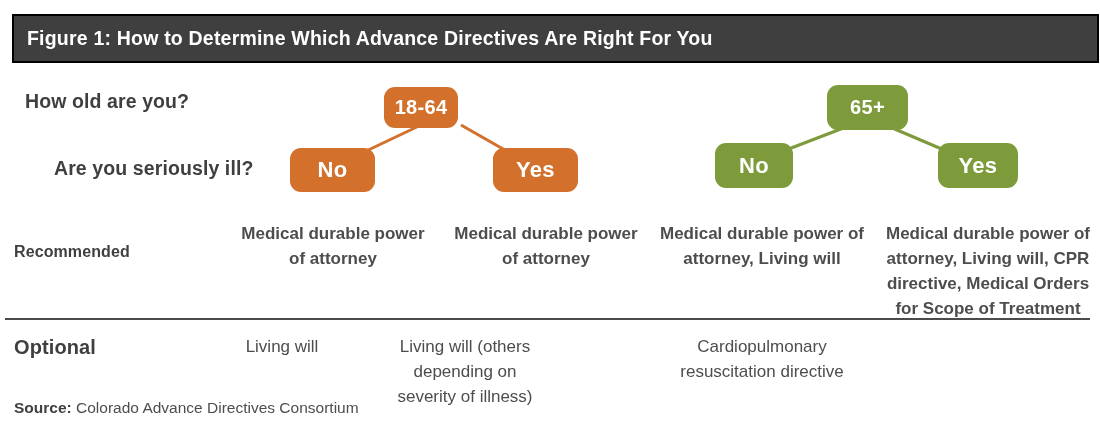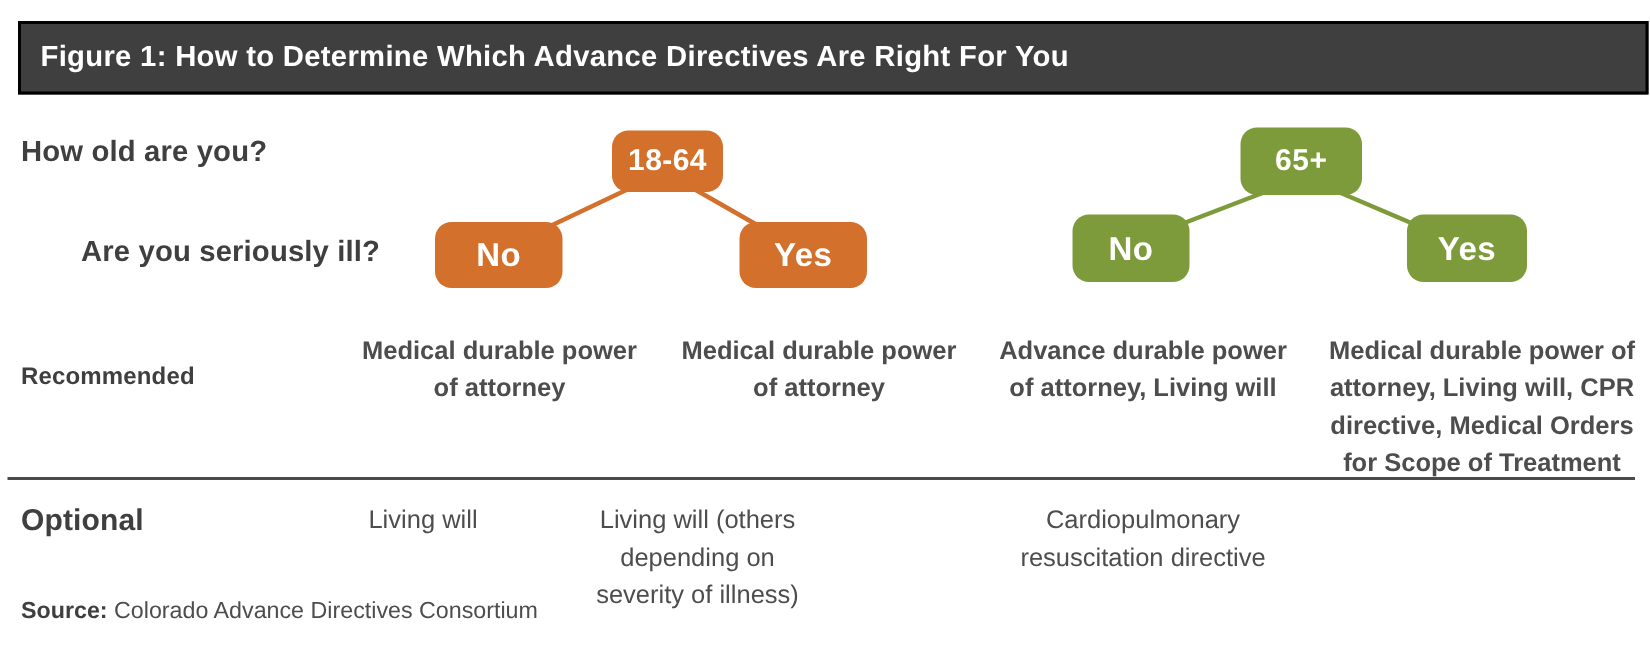--- a/index.html
+++ b/index.html
@@ -28,21 +28,21 @@
   }
   .row-label {
     position: absolute;
     left: 14px;
     color: var(--text_dark, #3f3f3f);
     font-weight: bold;
     font-size: 19.5px;
     letter-spacing: 0.1px;
     white-space: nowrap;
   }
-  .lbl-age { top: 90px; }
+  .lbl-age { top: 90px; margin-left: 11px; }
   .lbl-ill { top: 157px; margin-left: 40px; }
   .lbl-rec { top: 243px; font-size: 16px; }
   .lbl-opt { top: 336px; font-size: 20px; }
 
   .connectors {
     position: absolute;
     left: 0; top: 0;
     width: 1100px; height: 432px;
     pointer-events: none;
   }
@@ -55,21 +55,21 @@
     color: #ffffff;
     font-weight: bold;
     display: flex;
     align-items: center;
     justify-content: center;
     letter-spacing: 0.3px;
   }
   .node.orange { background: var(--orange, #d2702c); }
   .node.green  { background: var(--green, #7e9b3b); }
 
-  .age-o  { left: 408px; top: 87px;  width: 74px; height: 41px; font-size: 20px; }
+  .age-o  { left: 384px; top: 87px;  width: 74px; height: 41px; font-size: 20px; }
   .no-o   { left: 290px; top: 148px; width: 85px; height: 44px; font-size: 22px; }
   .yes-o  { left: 493px; top: 148px; width: 85px; height: 44px; font-size: 22px; }
   .age-g  { left: 827px; top: 85px;  width: 81px; height: 45px; font-size: 20px; }
   .no-g   { left: 715px; top: 143px; width: 78px; height: 45px; font-size: 22px; }
   .yes-g  { left: 938px; top: 143px; width: 80px; height: 45px; font-size: 22px; }
 
   .cell {
     position: absolute;
     text-align: center;
     color: var(--text_body, #4d4d4d);
@@ -125,21 +125,21 @@
 
   <div class="node orange age-o">18-64</div>
   <div class="node orange no-o">No</div>
   <div class="node orange yes-o">Yes</div>
   <div class="node green age-g">65+</div>
   <div class="node green no-g">No</div>
   <div class="node green yes-g">Yes</div>
 
   <div class="cell rec c1">Medical durable power of attorney</div>
   <div class="cell rec c2">Medical durable power of attorney</div>
-  <div class="cell rec c3">Advance durable power of attorney, Living will</div>
+  <div class="cell rec c3">Medical durable power of attorney, Living will</div>
   <div class="cell rec c4">Medical durable power of attorney, Living will, CPR directive, Medical Orders for Scope of Treatment</div>
 
   <div class="divider"></div>
 
   <div class="cell opt c2">Living will (others depending on severity of illness)</div>
   <div class="cell opt c1">Living will</div>
   <div class="cell opt c3">Cardiopulmonary resuscitation directive</div>
   <div class="cell opt c4"></div>
 
   <div class="source">

